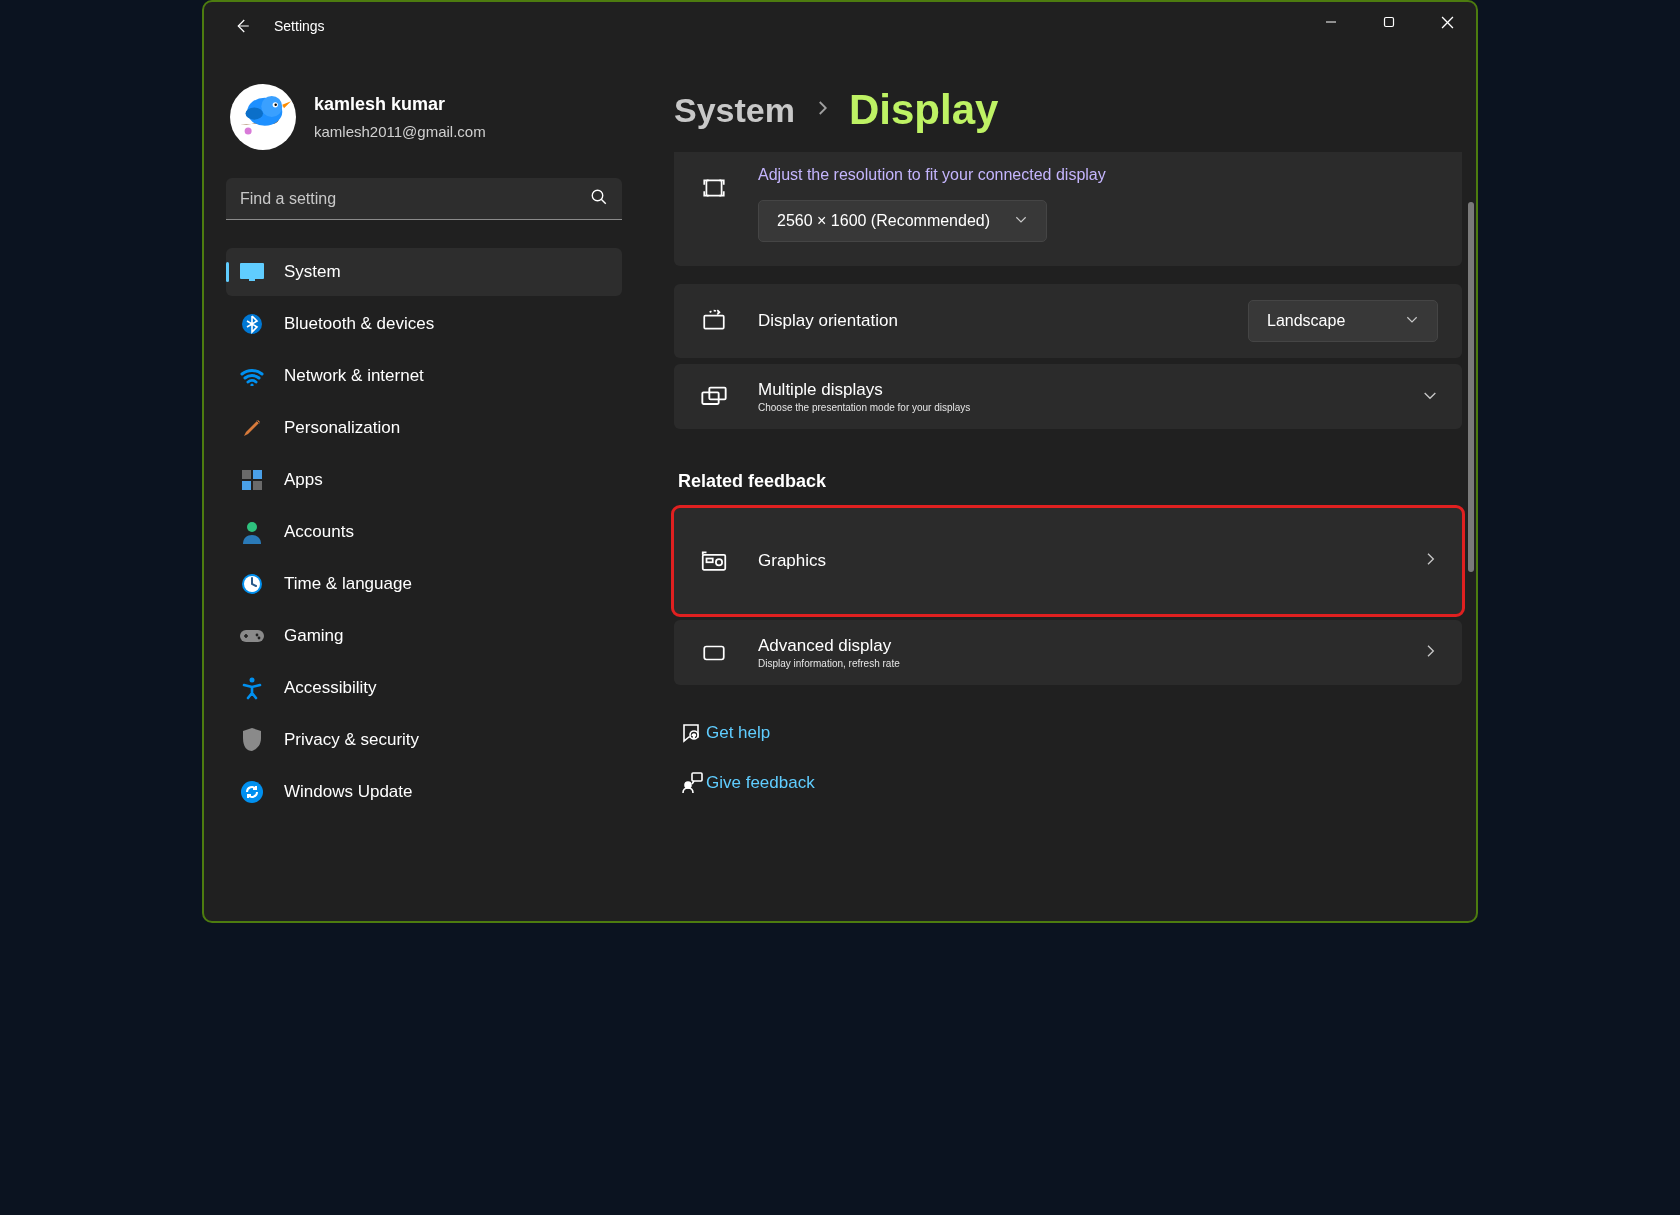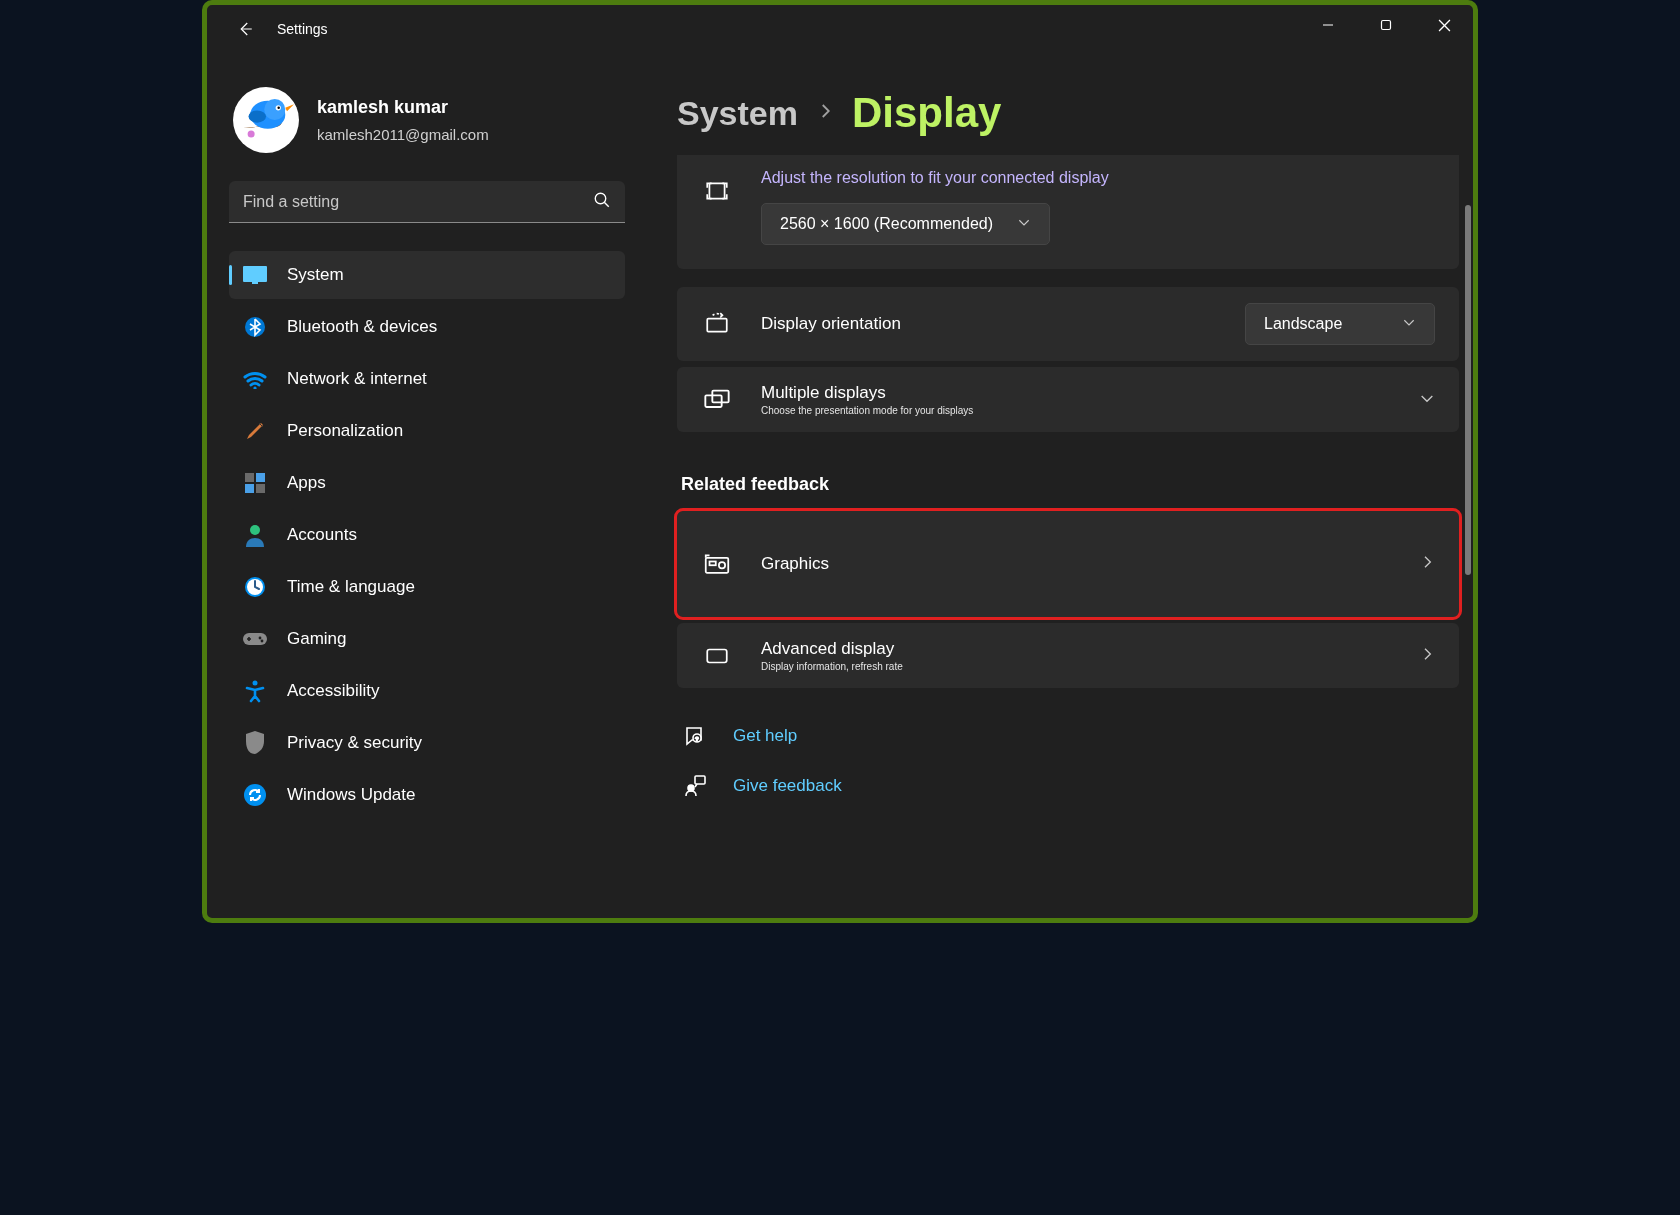--- a/index.html
+++ b/index.html
@@ -12,21 +12,21 @@
     overflow: hidden;
     display: flex;
     justify-content: center;
     align-items: flex-start;
   }
   .window {
     width: 1276px;
     height: 923px;
     background: #202020;
     border-radius: 10px;
-    border: 5px solid #4d7c0f;
+    border: 2px solid #4d7c0f;
     position: relative;
     display: flex;
     flex-direction: column;
     overflow: hidden;
   }
   .titlebar {
     height: 48px;
     display: flex;
     align-items: center;
     padding-left: 18px;
@@ -187,21 +187,21 @@
     font-size: 18px;
     font-weight: 600;
     margin: 42px 0 16px 4px;
   }
   .highlighted {
     outline: 3px solid #e02020;
     border-radius: 6px;
   }
   .help-links { margin-top: 34px; display: flex; flex-direction: column; gap: 22px; padding-left: 4px; }
   .help-link {
-    display: flex; align-items: center; gap: 24px;
+    display: flex; align-items: center; 
     font-size: 17px;
   }
   .help-link a { color: #60cdff; text-decoration: none; }
   .help-icon { width: 28px; height: 28px; display:flex; align-items:center; justify-content:center; color:#fff; }
   .scrollbar-track {
     position: absolute;
     right: 2px;
     top: 152px;
     bottom: 8px;
     width: 6px;

